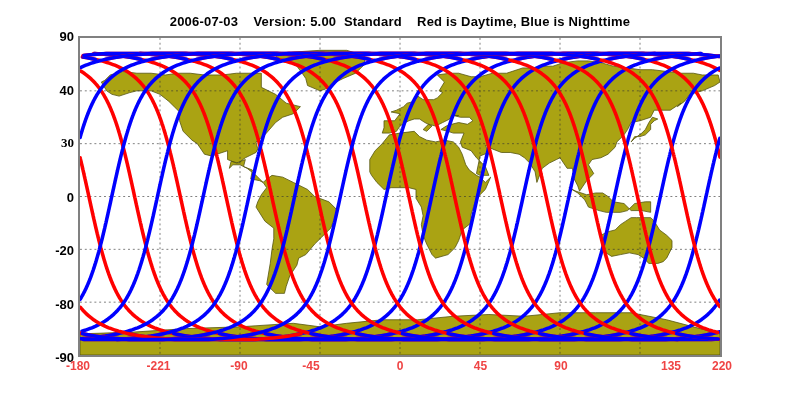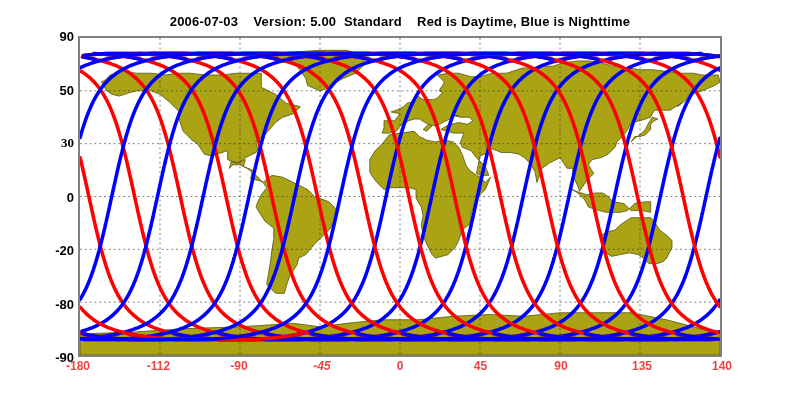--- a/index.html
+++ b/index.html
@@ -109,32 +109,32 @@
             <path d="M-55.65 77.85 L-57.24 78.19 L-58.93 78.52 L-60.71 78.85 L-62.59 79.16 L-64.58 79.46 L-66.68 79.75 L-68.90 80.02 L-71.23 80.28 L-73.69 80.53 L-76.27 80.75 L-78.96 80.96 L-81.78 81.15 L-126.27 81.18 L-129.11 81.00 L-131.83 80.79 L-134.43 80.57 L-136.91 80.33 L-139.27 80.07 L-141.50 79.80 L-143.62 79.51 L-145.63 79.22 L-147.53 78.90 L-149.33 78.58 L-151.03 78.25 L-152.65 77.91 L-154.17 77.56 L-155.61 77.20 L-156.98 76.84 L-158.28 76.47 L-159.51 76.09 L-160.67 75.71 L-161.78 75.32 L-162.84 74.93 L-163.84 74.54 L-164.80 74.13 L-165.71 73.73 L-166.58 73.32 L-167.41 72.91 L-168.20 72.50 L-168.96 72.08 L-169.69 71.66 L-170.39 71.24 L-171.06 70.82 L-171.70 70.39 L-172.32 69.97 L-172.92 69.54 L-173.49 69.10 L-174.04 68.67 L-174.57 68.24 L-175.09 67.80 L-175.58 67.36 L-176.06 66.93 L-176.53 66.49 L-176.98 66.05 L-177.41 65.60 L-177.83 65.16 L-178.24 64.72 L-178.64 64.27 L-179.02 63.83 L-179.40 63.38 L-179.76 62.93" fill="none" stroke="#ff0000" stroke-width="2.0" stroke-linecap="round" stroke-linejoin="round"></path>
             <path d="M179.89 62.48 L179.54 62.04 L179.21 61.59 L178.88 61.14 L178.56 60.69 L178.25 60.23 L177.95 59.78 L177.65 59.33 L177.37 58.88 L177.08 58.42 L176.81 57.97 L176.54 57.52 L176.27 57.06 L176.02 56.61 L175.76 56.15 L175.52 55.69 L175.27 55.24 L175.03 54.78 L174.80 54.32 L174.57 53.87 L174.35 53.41 L174.13 52.95 L173.91 52.49 L173.70 52.03 L173.49 51.58 L173.28 51.12 L173.08 50.66 L172.88 50.20 L172.68 49.74 L172.49 49.28 L172.30 48.82 L172.11 48.36 L171.93 47.90 L171.74 47.44 L171.57 46.98 L171.39 46.52 L171.21 46.05 L171.04 45.59 L170.87 45.13 L170.70 44.67 L170.54 44.21 L170.38 43.75 L170.21 43.28 L170.05 42.82 L169.90 42.36 L169.74 41.90 L169.59 41.43 L169.43 40.97 L169.28 40.51 L169.13 40.04 L168.99 39.58 L168.84 39.12 L168.70 38.65 L168.55 38.19 L168.41 37.73 L168.27 37.26 L168.13 36.80 L167.99 36.33 L167.86 35.87 L167.72 35.41 L167.59 34.94 L167.45 34.48 L167.32 34.01 L167.19 33.55 L167.06 33.08 L166.93 32.62 L166.80 32.16 L166.68 31.69 L166.55 31.23 L166.42 30.76 L166.30 30.30 L166.18 29.83 L166.05 29.37 L165.93 28.90 L165.81 28.44 L165.69 27.97 L165.57 27.51 L165.45 27.04 L165.33 26.58 L165.22 26.11 L165.10 25.64 L164.98 25.18 L164.87 24.71 L164.75 24.25 L164.64 23.78 L164.53 23.32 L164.41 22.85 L164.30 22.38 L164.19 21.92 L164.08 21.45 L163.97 20.99 L163.86 20.52 L163.75 20.06 L163.64 19.59 L163.53 19.12 L163.42 18.66 L163.31 18.19 L163.20 17.73 L163.09 17.26 L162.99 16.79 L162.88 16.33 L162.77 15.86 L162.67 15.39 L162.56 14.93 L162.46 14.46 L162.35 14.00 L162.25 13.53 L162.14 13.06 L162.04 12.60 L161.93 12.13 L161.83 11.66 L161.72 11.20 L161.62 10.73 L161.52 10.26 L161.42 9.80 L161.31 9.33 L161.21 8.86 L161.11 8.40 L161.00 7.93 L160.90 7.47 L160.80 7.00 L160.70 6.53 L160.60 6.07 L160.50 5.60 L160.39 5.13 L160.29 4.67 L160.19 4.20 L160.09 3.73 L159.99 3.27 L159.89 2.80 L159.79 2.33 L159.69 1.87 L159.58 1.40 L159.48 0.93 L159.38 0.47 L159.28 0.00 L159.18 -0.47 L159.08 -0.93 L158.98 -1.40 L158.88 -1.87 L158.78 -2.33 L158.68 -2.80 L158.58 -3.27 L158.47 -3.73 L158.37 -4.20 L158.27 -4.67 L158.17 -5.13 L158.07 -5.60 L157.97 -6.07 L157.87 -6.53 L157.76 -7.00 L157.66 -7.47 L157.56 -7.93 L157.46 -8.40 L157.35 -8.86 L157.25 -9.33 L157.15 -9.80 L157.05 -10.26 L156.94 -10.73 L156.84 -11.20 L156.74 -11.66 L156.63 -12.13 L156.53 -12.60 L156.42 -13.06 L156.32 -13.53 L156.21 -14.00 L156.11 -14.46 L156.00 -14.93 L155.90 -15.39 L155.79 -15.86 L155.68 -16.33 L155.58 -16.79 L155.47 -17.26 L155.36 -17.73 L155.25 -18.19 L155.15 -18.66 L155.04 -19.12 L154.93 -19.59 L154.82 -20.06 L154.71 -20.52 L154.60 -20.99 L154.49 -21.45 L154.38 -21.92 L154.26 -22.38 L154.15 -22.85 L154.04 -23.32 L153.92 -23.78 L153.81 -24.25 L153.69 -24.71 L153.58 -25.18 L153.46 -25.64 L153.35 -26.11 L153.23 -26.58 L153.11 -27.04 L152.99 -27.51 L152.87 -27.97 L152.75 -28.44 L152.63 -28.90 L152.51 -29.37 L152.39 -29.83 L152.26 -30.30 L152.14 -30.76 L152.01 -31.23 L151.89 -31.69 L151.76 -32.16 L151.63 -32.62 L151.50 -33.08 L151.37 -33.55 L151.24 -34.01 L151.11 -34.48 L150.98 -34.94 L150.84 -35.41 L150.71 -35.87 L150.57 -36.33 L150.43 -36.80 L150.29 -37.26 L150.15 -37.73 L150.01 -38.19 L149.87 -38.65 L149.72 -39.12 L149.58 -39.58 L149.43 -40.04 L149.28 -40.51 L149.13 -40.97 L148.98 -41.43 L148.82 -41.90 L148.67 -42.36 L148.51 -42.82 L148.35 -43.28 L148.19 -43.75 L148.03 -44.21 L147.86 -44.67 L147.69 -45.13 L147.52 -45.59 L147.35 -46.05 L147.18 -46.52 L147.00 -46.98 L146.82 -47.44 L146.64 -47.90 L146.45 -48.36 L146.27 -48.82 L146.08 -49.28 L145.88 -49.74 L145.69 -50.20 L145.49 -50.66 L145.28 -51.12 L145.08 -51.58 L144.87 -52.03 L144.66 -52.49 L144.44 -52.95 L144.22 -53.41 L143.99 -53.87 L143.76 -54.32 L143.53 -54.78 L143.29 -55.24 L143.05 -55.69 L142.80 -56.15 L142.55 -56.61 L142.29 -57.06 L142.03 -57.52 L141.76 -57.97 L141.48 -58.42 L141.20 -58.88 L140.91 -59.33 L140.61 -59.78 L140.31 -60.23 L140.00 -60.69 L139.68 -61.14 L139.36 -61.59 L139.02 -62.04 L138.68 -62.48 L138.32 -62.93 L137.96 -63.38 L137.59 -63.83 L137.20 -64.27 L136.80 -64.72 L136.40 -65.16 L135.98 -65.60 L135.54 -66.05 L135.09 -66.49 L134.63 -66.93 L134.15 -67.36 L133.65 -67.80 L133.14 -68.24 L132.61 -68.67 L132.05 -69.10 L131.48 -69.54 L130.89 -69.97 L130.27 -70.39 L129.62 -70.82 L128.95 -71.24 L128.26 -71.66 L127.53 -72.08 L126.77 -72.50 L125.97 -72.91 L125.14 -73.32 L124.27 -73.73 L123.36 -74.13 L122.40 -74.54 L121.40 -74.93 L120.35 -75.32 L119.24 -75.71 L118.07 -76.09 L116.84 -76.47 L115.54 -76.84 L114.18 -77.20 L112.73 -77.56 L111.21 -77.91 L109.60 -78.25 L107.90 -78.58 L106.10 -78.90 L104.20 -79.22 L102.19 -79.51 L100.07 -79.80 L97.83 -80.07 L95.47 -80.33 L93.00 -80.57 L90.40 -80.79 L87.68 -81.00 L84.84 -81.18 L40.34 -81.15 L37.53 -80.96 L34.83 -80.75 L32.25 -80.53 L29.80 -80.28 L27.46 -80.02 L25.25 -79.75 L23.15 -79.46 L21.16 -79.16 L19.27 -78.85 L17.49 -78.52 L15.81 -78.19 L14.21 -77.85" fill="none" stroke="#ff0000" stroke-width="2.0" stroke-linecap="round" stroke-linejoin="round"></path>
             <path d="M111.49 -77.85 L109.90 -78.19 L108.21 -78.52 L106.43 -78.85 L104.55 -79.16 L102.56 -79.46 L100.46 -79.75 L98.25 -80.02 L95.91 -80.28 L93.46 -80.53 L90.88 -80.75 L88.18 -80.96 L85.36 -81.15 L40.87 -81.18 L38.03 -81.00 L35.31 -80.79 L32.71 -80.57 L30.23 -80.33 L27.88 -80.07 L25.64 -79.80 L23.52 -79.51 L21.51 -79.22 L19.61 -78.90 L17.81 -78.58 L16.11 -78.25 L14.50 -77.91 L12.97 -77.56 L11.53 -77.20 L10.16 -76.84 L8.87 -76.47 L7.64 -76.09 L6.47 -75.71 L5.36 -75.32 L4.31 -74.93 L3.30 -74.54 L2.35 -74.13 L1.44 -73.73 L0.57 -73.32 L-0.27 -72.91 L-1.06 -72.50 L-1.82 -72.08 L-2.55 -71.66 L-3.25 -71.24 L-3.92 -70.82 L-4.56 -70.39 L-5.18 -69.97 L-5.77 -69.54 L-6.35 -69.10 L-6.90 -68.67 L-7.43 -68.24 L-7.95 -67.80 L-8.44 -67.36 L-8.92 -66.93 L-9.39 -66.49 L-9.83 -66.05 L-10.27 -65.60 L-10.69 -65.16 L-11.10 -64.72 L-11.49 -64.27 L-11.88 -63.83 L-12.25 -63.38 L-12.62 -62.93 L-12.97 -62.48 L-13.31 -62.04 L-13.65 -61.59 L-13.98 -61.14 L-14.29 -60.69 L-14.60 -60.23 L-14.91 -59.78 L-15.20 -59.33 L-15.49 -58.88 L-15.77 -58.42 L-16.05 -57.97 L-16.32 -57.52 L-16.58 -57.06 L-16.84 -56.61 L-17.09 -56.15 L-17.34 -55.69 L-17.58 -55.24 L-17.82 -54.78 L-18.06 -54.32 L-18.29 -53.87 L-18.51 -53.41 L-18.73 -52.95 L-18.95 -52.49 L-19.16 -52.03 L-19.37 -51.58 L-19.58 -51.12 L-19.78 -50.66 L-19.98 -50.20 L-20.18 -49.74 L-20.37 -49.28 L-20.56 -48.82 L-20.75 -48.36 L-20.93 -47.90 L-21.11 -47.44 L-21.29 -46.98 L-21.47 -46.52 L-21.64 -46.05 L-21.82 -45.59 L-21.99 -45.13 L-22.15 -44.67 L-22.32 -44.21 L-22.48 -43.75 L-22.64 -43.28 L-22.80 -42.82 L-22.96 -42.36 L-23.12 -41.90 L-23.27 -41.43 L-23.42 -40.97 L-23.57 -40.51 L-23.72 -40.04 L-23.87 -39.58 L-24.02 -39.12 L-24.16 -38.65 L-24.31 -38.19 L-24.45 -37.73 L-24.59 -37.26 L-24.73 -36.80 L-24.86 -36.33 L-25.00 -35.87 L-25.14 -35.41 L-25.27 -34.94 L-25.40 -34.48 L-25.54 -34.01 L-25.67 -33.55 L-25.80 -33.08 L-25.93 -32.62 L-26.05 -32.16 L-26.18 -31.69 L-26.31 -31.23 L-26.43 -30.76 L-26.56 -30.30 L-26.68 -29.83 L-26.80 -29.37 L-26.92 -28.90 L-27.05 -28.44 L-27.17 -27.97 L-27.29 -27.51 L-27.40 -27.04 L-27.52 -26.58 L-27.64 -26.11 L-27.76 -25.64 L-27.87 -25.18 L-27.99 -24.71 L-28.10 -24.25 L-28.22 -23.78 L-28.33 -23.32 L-28.44 -22.85 L-28.56 -22.38 L-28.67 -21.92 L-28.78 -21.45 L-28.89 -20.99 L-29.00 -20.52 L-29.11 -20.06 L-29.22 -19.59 L-29.33 -19.12 L-29.44 -18.66 L-29.55 -18.19 L-29.66 -17.73 L-29.76 -17.26 L-29.87 -16.79 L-29.98 -16.33 L-30.08 -15.86 L-30.19 -15.39 L-30.30 -14.93 L-30.40 -14.46 L-30.51 -14.00 L-30.61 -13.53 L-30.72 -13.06 L-30.82 -12.60 L-30.92 -12.13 L-31.03 -11.66 L-31.13 -11.20 L-31.24 -10.73 L-31.34 -10.26 L-31.44 -9.80 L-31.54 -9.33 L-31.65 -8.86 L-31.75 -8.40 L-31.85 -7.93 L-31.95 -7.47 L-32.06 -7.00 L-32.16 -6.53 L-32.26 -6.07 L-32.36 -5.60 L-32.46 -5.13 L-32.56 -4.67 L-32.67 -4.20 L-32.77 -3.73 L-32.87 -3.27 L-32.97 -2.80 L-33.07 -2.33 L-33.17 -1.87 L-33.27 -1.40 L-33.37 -0.93 L-33.47 -0.47 L-33.58 -0.00 L-33.68 0.47 L-33.78 0.93 L-33.88 1.40 L-33.98 1.87 L-34.08 2.33 L-34.18 2.80 L-34.28 3.27 L-34.38 3.73 L-34.48 4.20 L-34.59 4.67 L-34.69 5.13 L-34.79 5.60 L-34.89 6.07 L-34.99 6.53 L-35.09 7.00 L-35.20 7.47 L-35.30 7.93 L-35.40 8.40 L-35.50 8.86 L-35.61 9.33 L-35.71 9.80 L-35.81 10.26 L-35.91 10.73 L-36.02 11.20 L-36.12 11.66 L-36.23 12.13 L-36.33 12.60 L-36.43 13.06 L-36.54 13.53 L-36.64 14.00 L-36.75 14.46 L-36.85 14.93 L-36.96 15.39 L-37.07 15.86 L-37.17 16.33 L-37.28 16.79 L-37.39 17.26 L-37.49 17.73 L-37.60 18.19 L-37.71 18.66 L-37.82 19.12 L-37.93 19.59 L-38.04 20.06 L-38.15 20.52 L-38.26 20.99 L-38.37 21.45 L-38.48 21.92 L-38.59 22.38 L-38.71 22.85 L-38.82 23.32 L-38.93 23.78 L-39.05 24.25 L-39.16 24.71 L-39.28 25.18 L-39.39 25.64 L-39.51 26.11 L-39.63 26.58 L-39.75 27.04 L-39.86 27.51 L-39.98 27.97 L-40.10 28.44 L-40.23 28.90 L-40.35 29.37 L-40.47 29.83 L-40.59 30.30 L-40.72 30.76 L-40.84 31.23 L-40.97 31.69 L-41.10 32.16 L-41.22 32.62 L-41.35 33.08 L-41.48 33.55 L-41.61 34.01 L-41.75 34.48 L-41.88 34.94 L-42.01 35.41 L-42.15 35.87 L-42.29 36.33 L-42.42 36.80 L-42.56 37.26 L-42.70 37.73 L-42.85 38.19 L-42.99 38.65 L-43.13 39.12 L-43.28 39.58 L-43.43 40.04 L-43.58 40.51 L-43.73 40.97 L-43.88 41.43 L-44.03 41.90 L-44.19 42.36 L-44.35 42.82 L-44.51 43.28 L-44.67 43.75 L-44.83 44.21 L-45.00 44.67 L-45.16 45.13 L-45.33 45.59 L-45.51 46.05 L-45.68 46.52 L-45.86 46.98 L-46.04 47.44 L-46.22 47.90 L-46.40 48.36 L-46.59 48.82 L-46.78 49.28 L-46.97 49.74 L-47.17 50.20 L-47.37 50.66 L-47.57 51.12 L-47.78 51.58 L-47.99 52.03 L-48.20 52.49 L-48.42 52.95 L-48.64 53.41 L-48.86 53.87 L-49.09 54.32 L-49.33 54.78 L-49.57 55.24 L-49.81 55.69 L-50.06 56.15 L-50.31 56.61 L-50.57 57.06 L-50.83 57.52 L-51.10 57.97 L-51.38 58.42 L-51.66 58.88 L-51.95 59.33 L-52.24 59.78 L-52.55 60.23 L-52.86 60.69 L-53.17 61.14 L-53.50 61.59 L-53.84 62.04 L-54.18 62.48 L-54.53 62.93 L-54.90 63.38 L-55.27 63.83 L-55.66 64.27 L-56.05 64.72 L-56.46 65.16 L-56.88 65.60 L-57.32 66.05 L-57.77 66.49 L-58.23 66.93 L-58.71 67.36 L-59.20 67.80 L-59.72 68.24 L-60.25 68.67 L-60.80 69.10 L-61.38 69.54 L-61.97 69.97 L-62.59 70.39 L-63.23 70.82 L-63.90 71.24 L-64.60 71.66 L-65.33 72.08 L-66.09 72.50 L-66.88 72.91 L-67.72 73.32 L-68.59 73.73 L-69.50 74.13 L-70.45 74.54 L-71.46 74.93 L-72.51 75.32 L-73.62 75.71 L-74.79 76.09 L-76.02 76.47 L-77.31 76.84 L-78.68 77.20 L-80.12 77.56 L-81.65 77.91 L-83.26 78.25 L-84.96 78.58 L-86.76 78.90 L-88.66 79.22 L-90.67 79.51 L-92.79 79.80 L-95.03 80.07 L-97.38 80.33 L-99.86 80.57 L-102.46 80.79 L-105.18 81.00 L-108.02 81.18 L-152.51 81.15 L-155.33 80.96 L-158.03 80.75 L-160.61 80.53 L-163.06 80.28 L-165.40 80.02 L-167.61 79.75 L-169.71 79.46 L-171.70 79.16 L-173.58 78.85 L-175.36 78.52 L-177.05 78.19 L-178.64 77.85" fill="none" stroke="#0000ff" stroke-width="2.0" stroke-linecap="round" stroke-linejoin="round"></path>
           </g>
       </svg>
     </div>
   </div>
 
   <div id="yticks">
       <div class="ytick" style="top: 36px;">90</div>
-      <div class="ytick" style="top: 89.5px;">50</div>
+      <div class="ytick" style="top: 89.5px;">40</div>
       <div class="ytick" style="top: 143px; font-family: Liberation Serif, serif;">30</div>
       <div class="ytick" style="top: 196.5px;">0</div>
       <div class="ytick" style="top: 250px;">-20</div>
       <div class="ytick" style="top: 303.5px;">-80</div>
       <div class="ytick" style="top: 357px;">-90</div>
     </div>
   <div id="xticks">
       <div class="xtick" style="left: 78px;">-180</div>
-      <div class="xtick" style="left: 158.5px;">-112</div>
+      <div class="xtick" style="left: 158.5px;">-221</div>
       <div class="xtick" style="left: 239px;">-90</div>
-      <div class="xtick" style="left: 322px; font-style: italic;">-45</div>
+      <div class="xtick" style="left: 311px;">-45</div>
       <div class="xtick" style="left: 400px;">0</div>
       <div class="xtick" style="left: 480.5px;">45</div>
       <div class="xtick" style="left: 561px;">90</div>
-      <div class="xtick" style="left: 642px; text-align: right;">135</div>
-      <div class="xtick" style="left: 722px;">140</div>
+      <div class="xtick" style="left: 671px; text-align: right;">135</div>
+      <div class="xtick" style="left: 722px;">220</div>
     </div>
 
 </div>
 
 </body></html>

